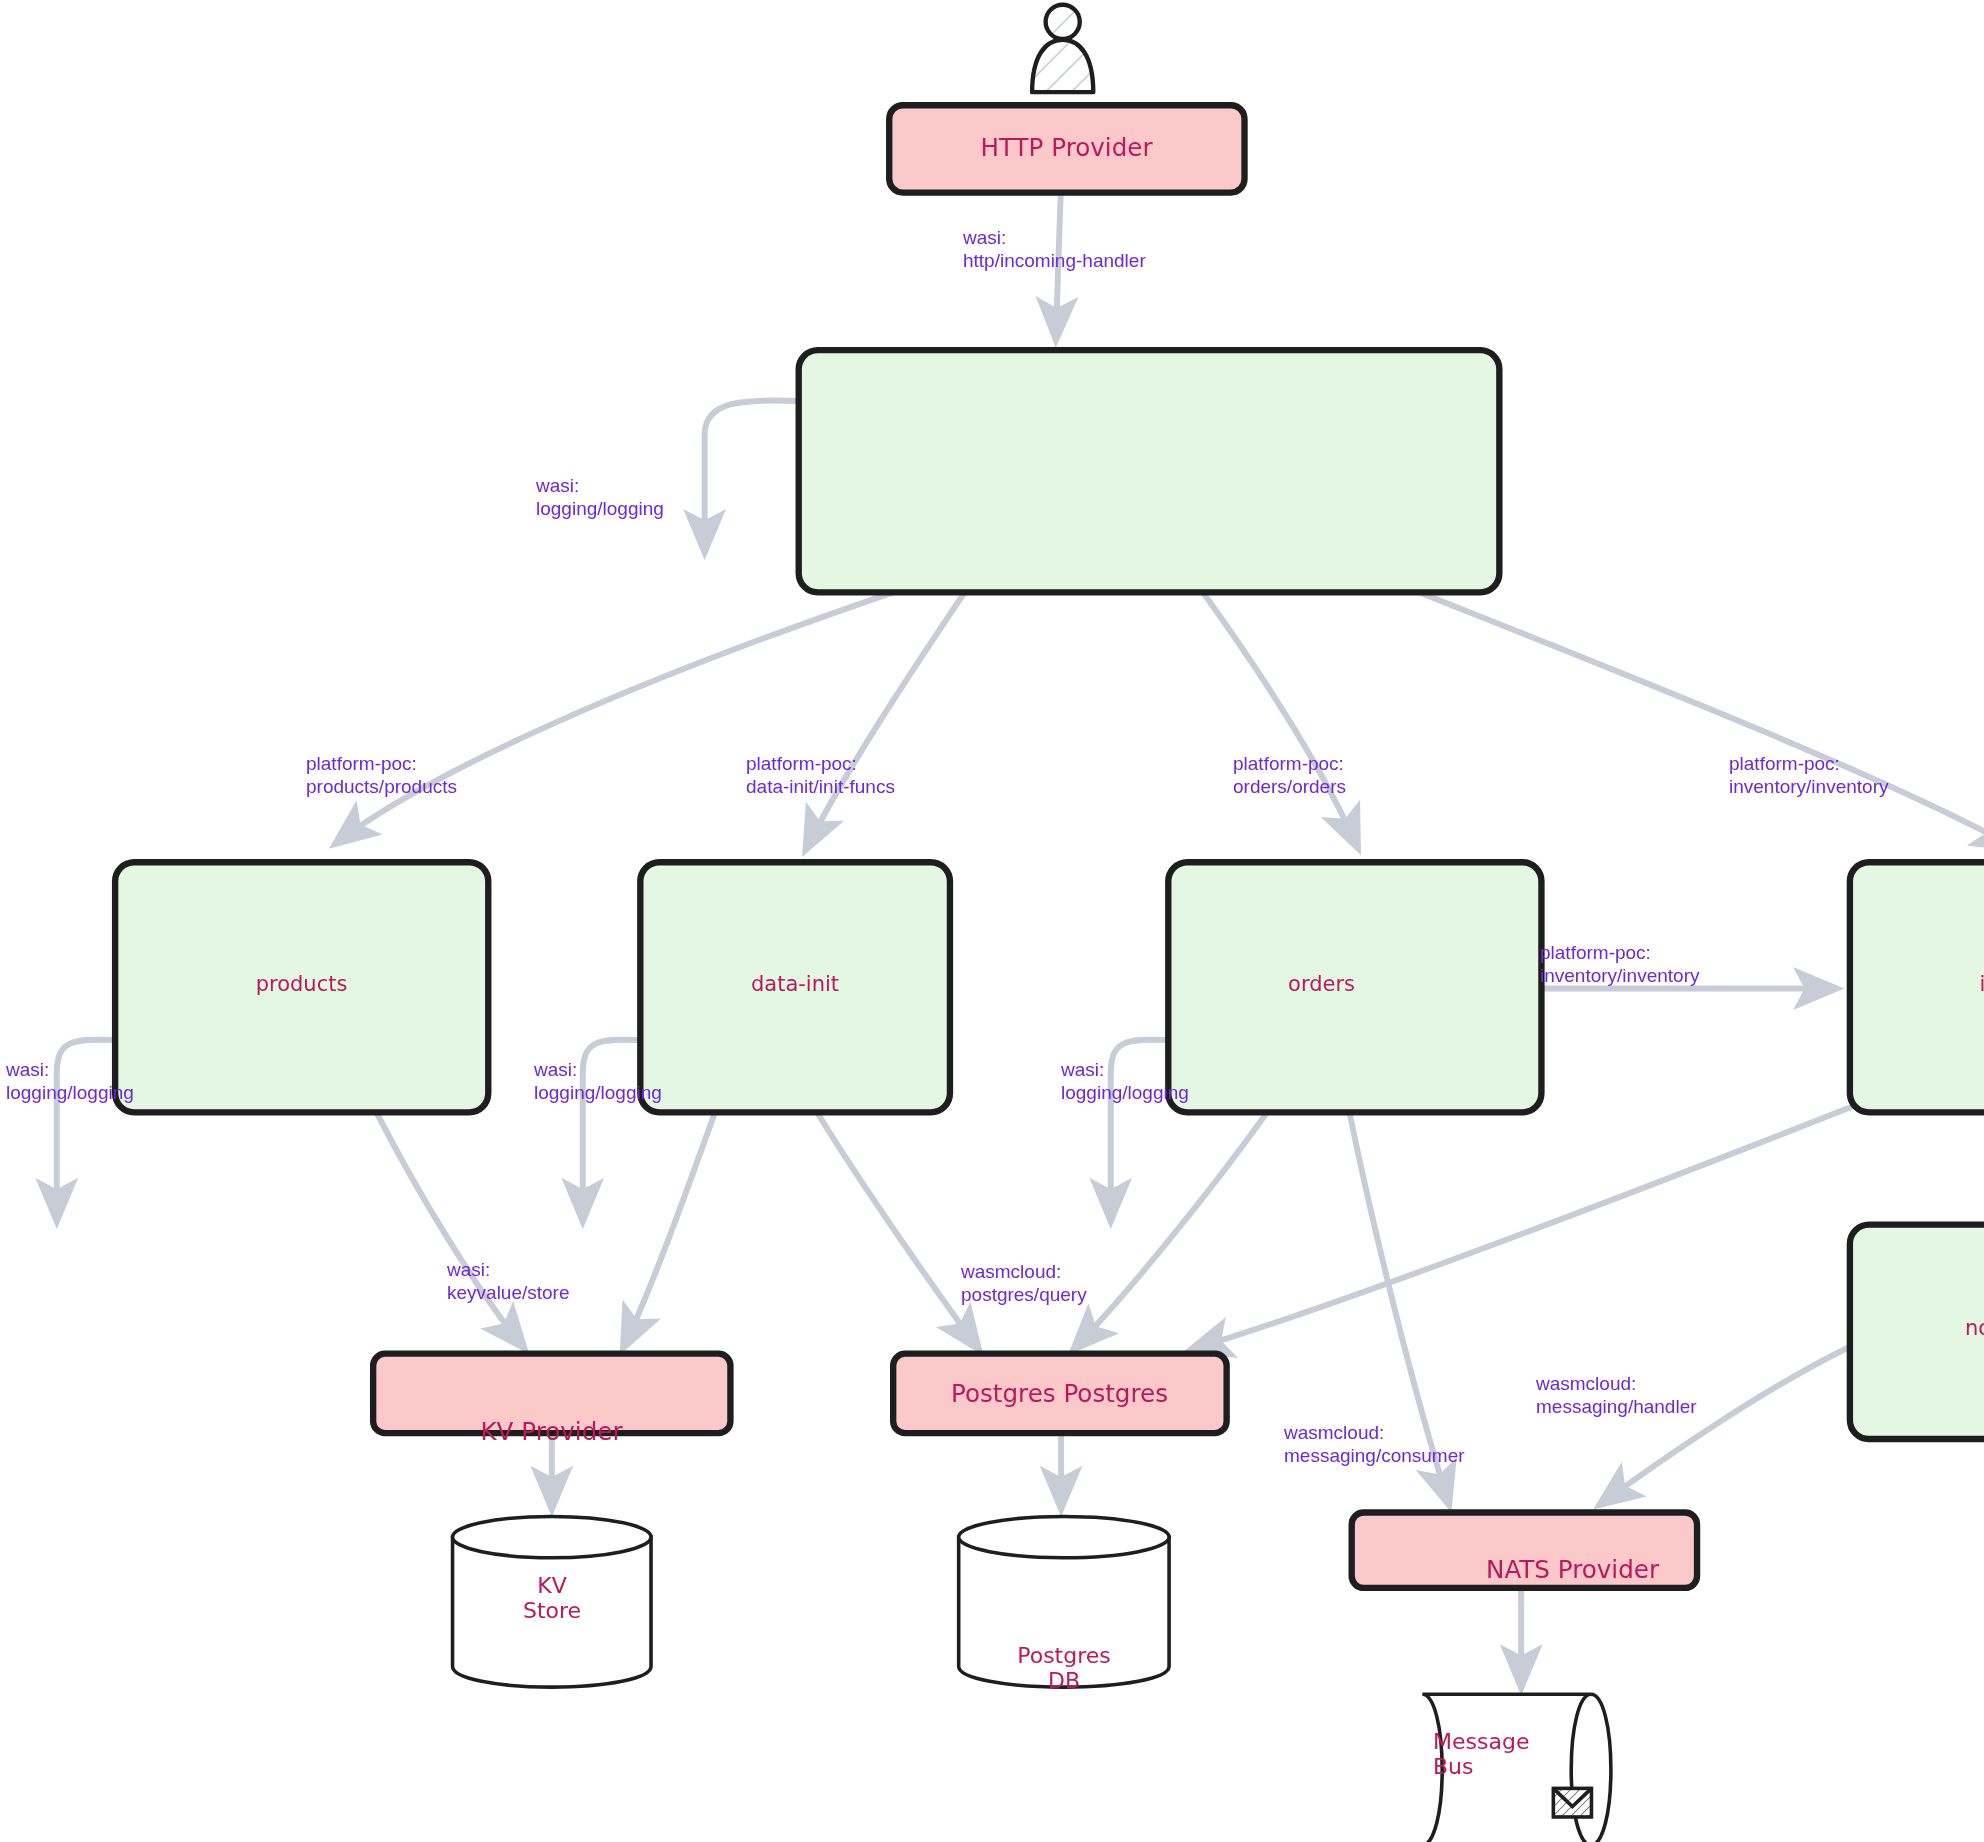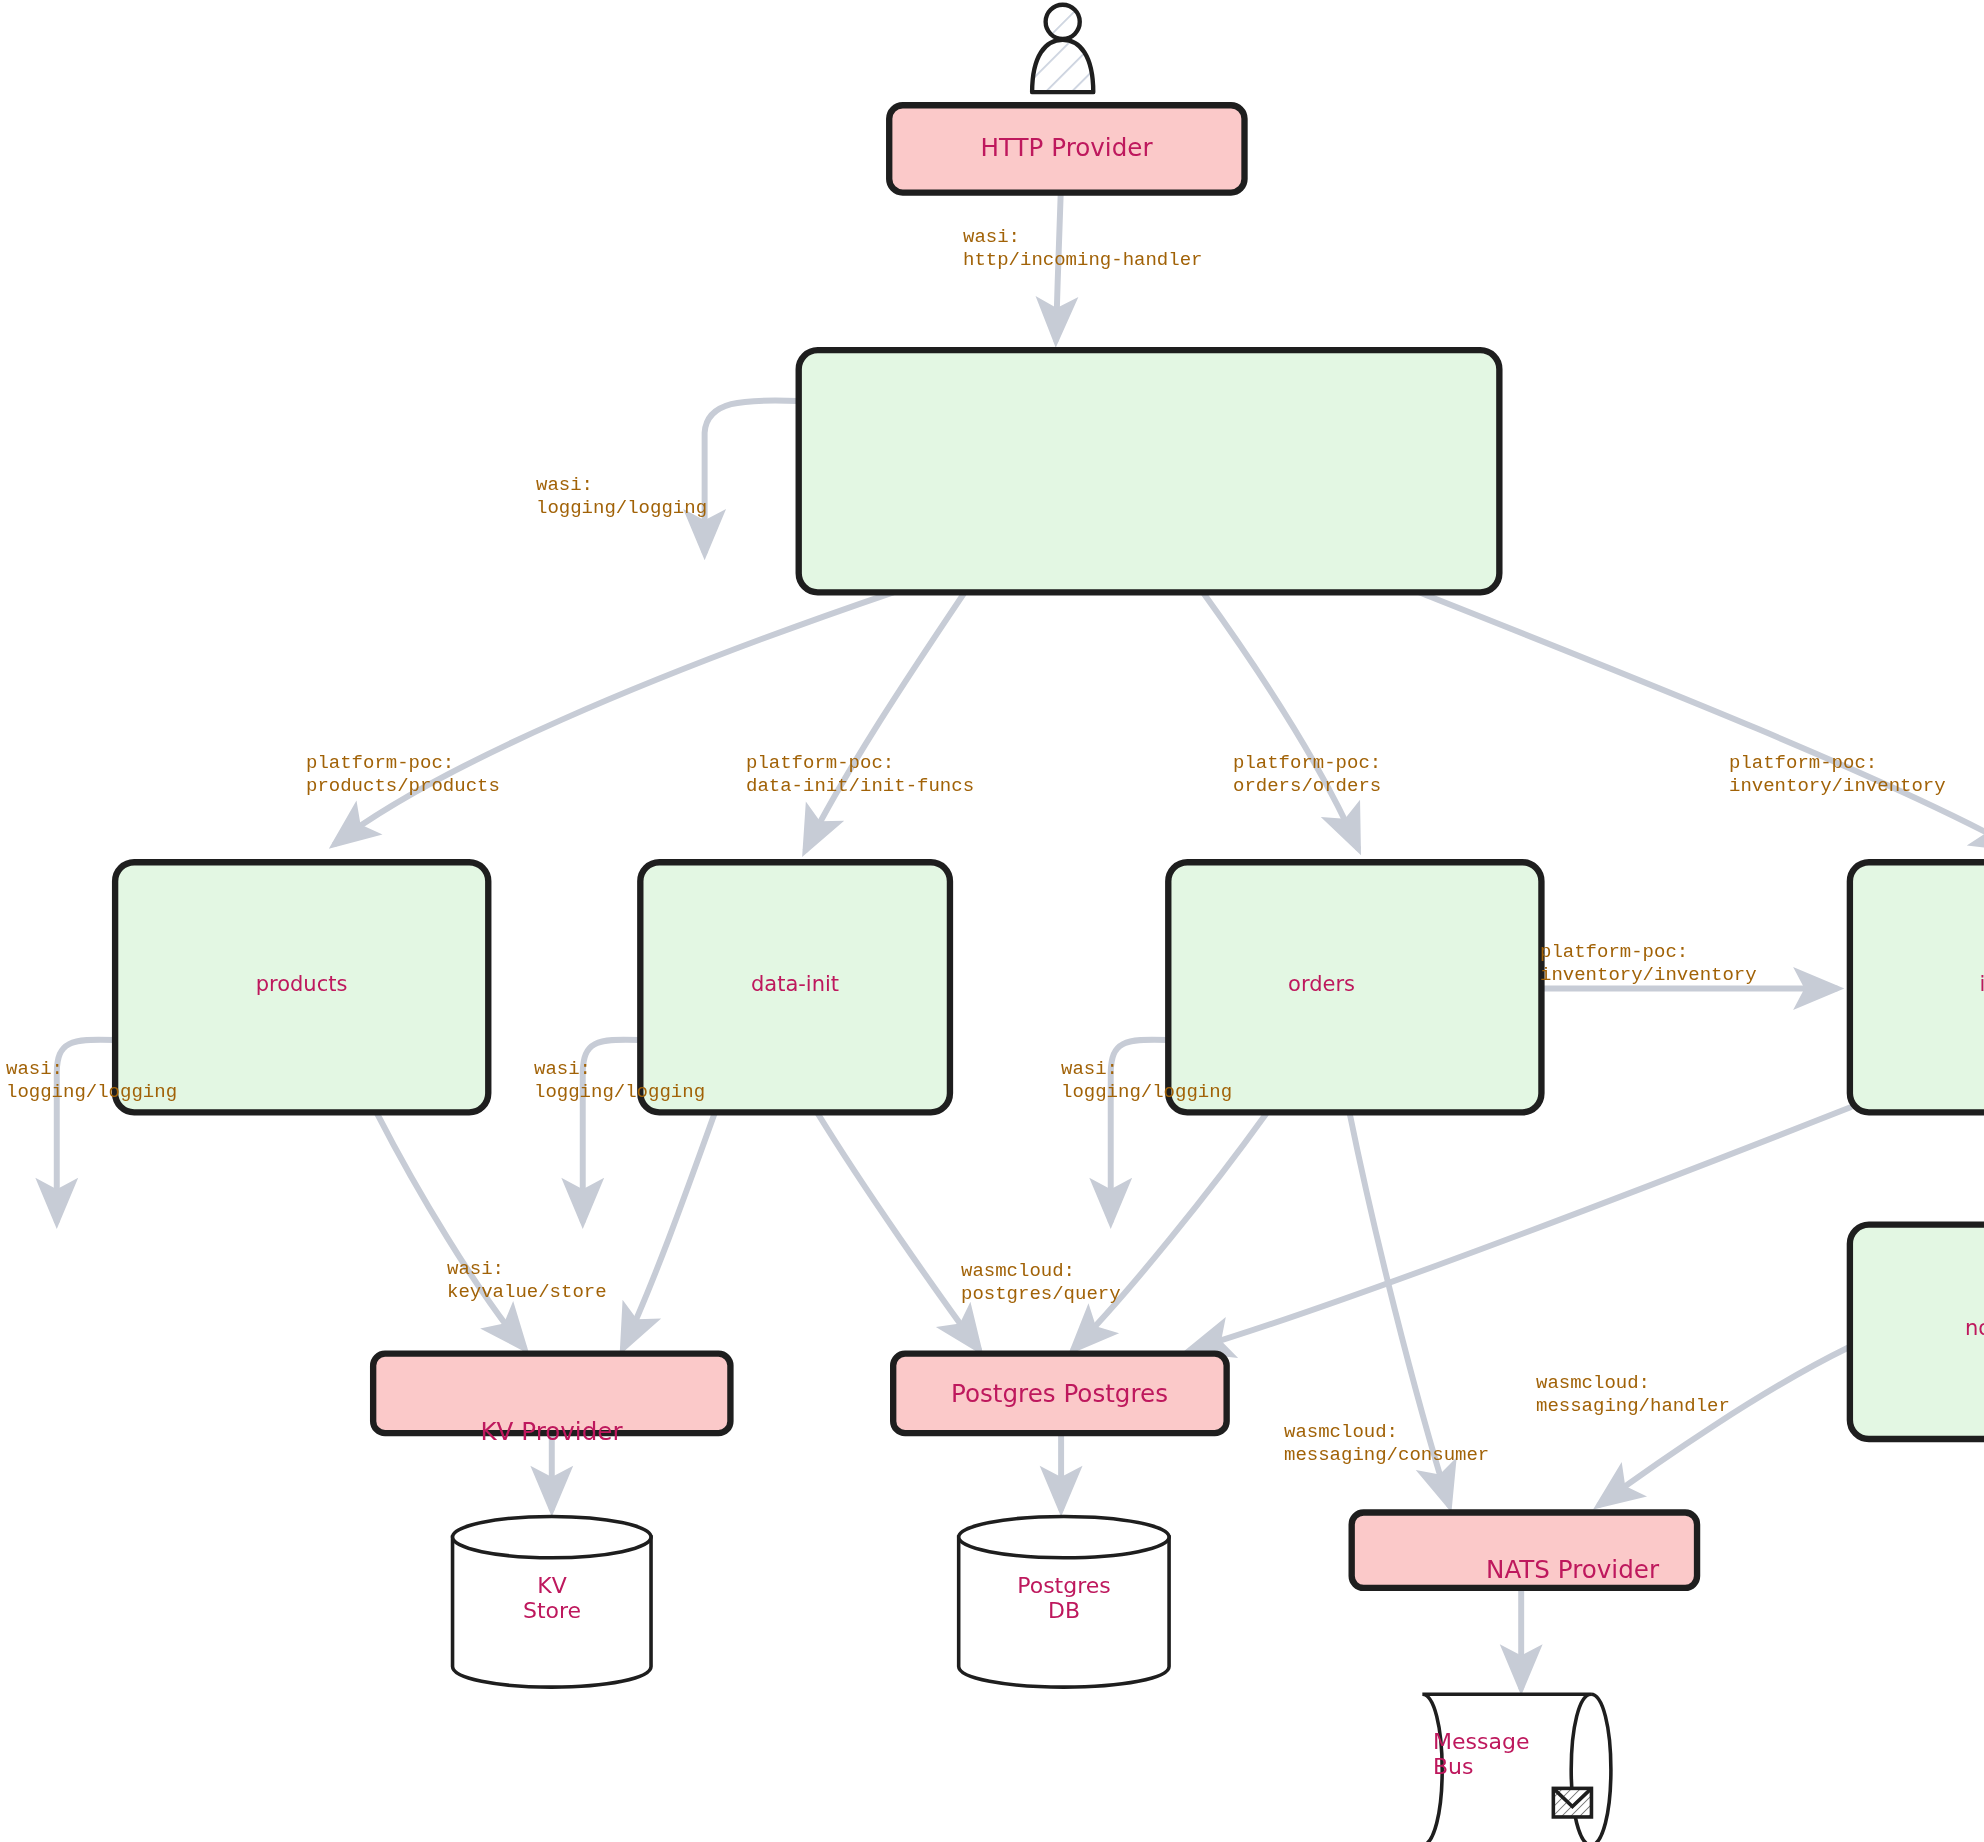--- a/index.html
+++ b/index.html
@@ -32,22 +32,22 @@
     color: #be185d;
     font-family: "DejaVu Sans", sans-serif;
     font-weight: 400;
     line-height: 1.12;
     white-space: pre;
     pointer-events: none;
   }
   .edge-label {
     position: absolute;
     z-index: 4;
-    color: #a16207;
-    font-family: Liberation Mono, monospace;
+    color: #6d28d9;
+    font-family: Liberation Sans, sans-serif;
     font-size: 19px;
     line-height: 1.22;
     white-space: pre;
     pointer-events: none;
   }
   .comp-label { font-size: 21px; }
   .prov-label { font-size: 24.6px; }
   .db-label   { font-size: 22px; }
   .ctrl-label { font-size: 29px; }
 </style>
@@ -171,21 +171,21 @@
 
   <div class="node-label prov-label" style="left:373px;  top:1378px; width:357px;margin-top:40px;">KV Provider</div>
 
   <div class="node-label prov-label" style="left:893px; top:1380px; width:333px;">Postgres Postgres</div>
 
   <div class="node-label prov-label" style="left:1400px; top:1536px; width:345px;margin-top:20px;">NATS Provider</div>
 
   <div class="node-label db-label" style="left:453px; top:1574px; width:198px;">KV
 Store</div>
 
-  <div class="node-label db-label" style="left:959px; top:1574px; width:210px;">Postgres
+  <div class="node-label db-label" style="left:959px; top:1644px; width:210px;">Postgres
 DB</div>
 
   <div class="node-label db-label" style="left:1433px; top:1730px; width:131px; text-align:left;">Message
 Bus</div>
 
   <div class="edge-label" style="left:963px; top:226px;">wasi:
 http/incoming-handler</div>
 
   <div class="edge-label" style="left:536px; top:474px;">wasi:
 logging/logging</div>

